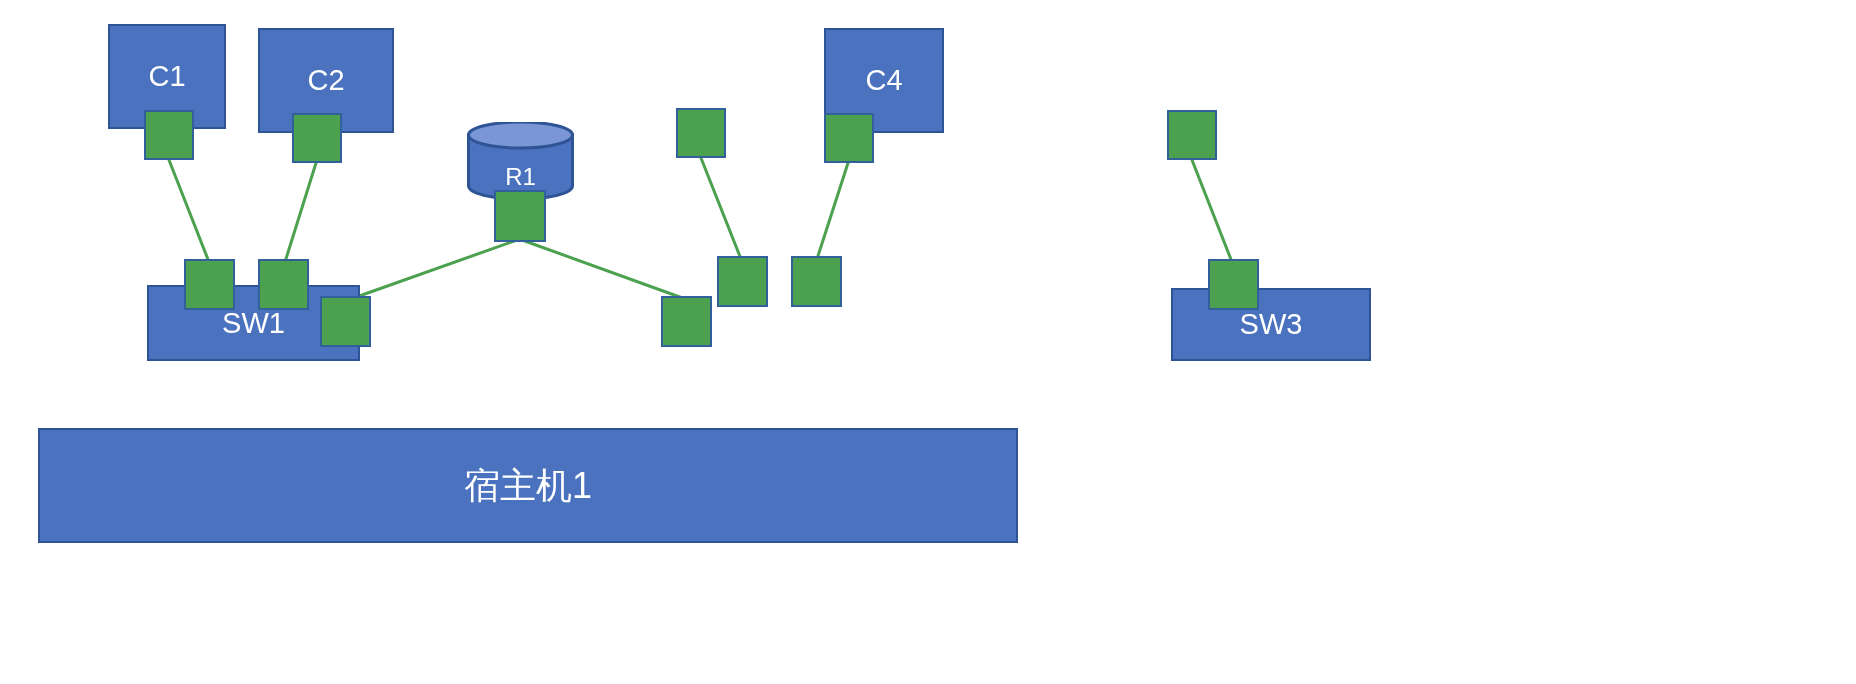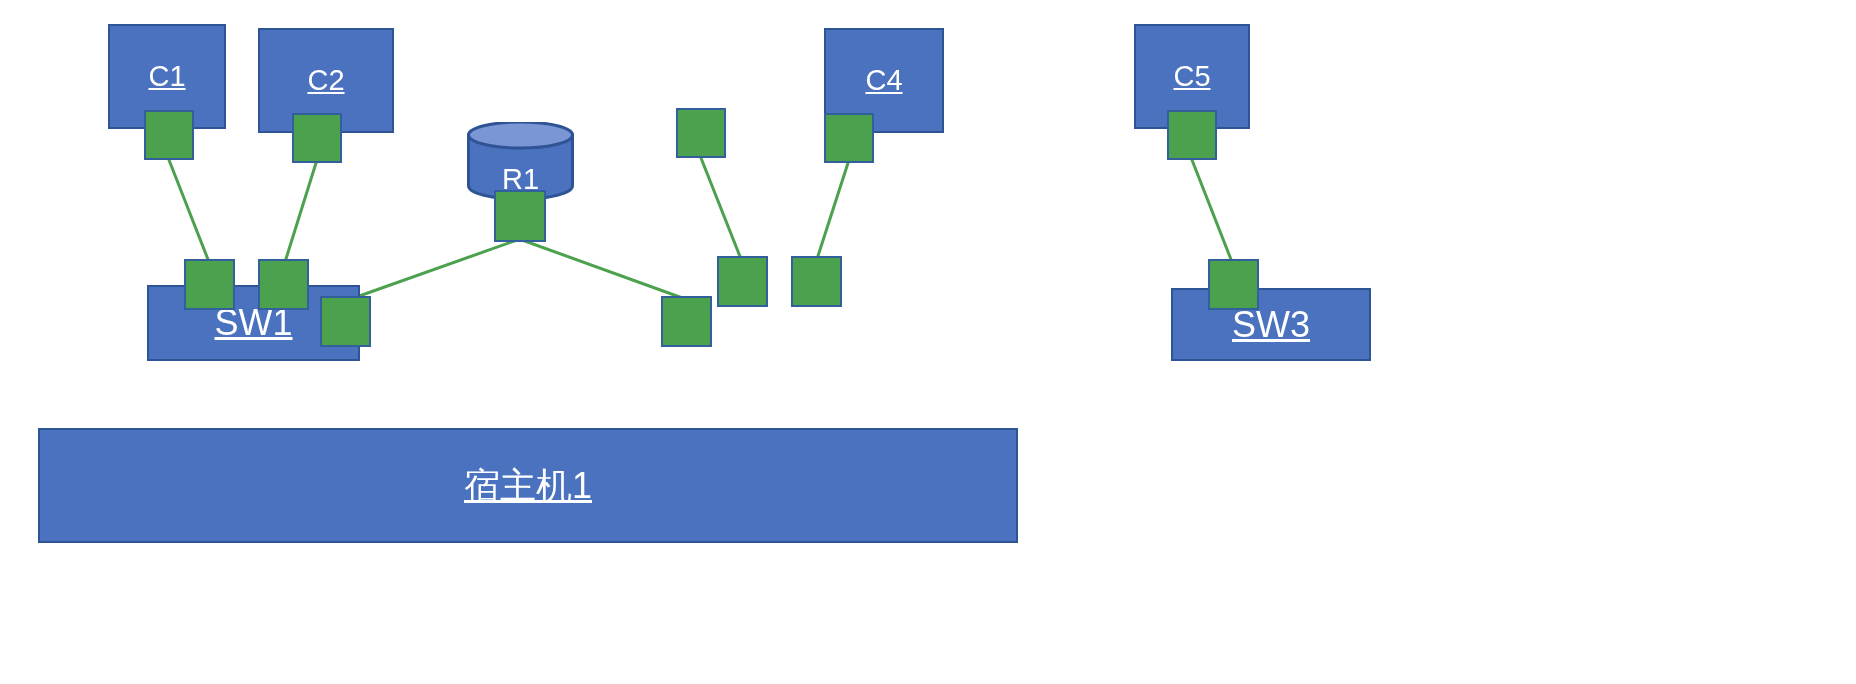--- a/index.html
+++ b/index.html
@@ -34,48 +34,47 @@
     color: #ffffff;
   }
   .rect-node {
     background: #4a72bf;
     border: 2px solid #2e5496;
   }
   .container-node {
     font-size: 29px;
   }
   .switch-node {
-    font-size: 36px;
+    font-size: 29px;
   }
   .host-node {
     font-size: 36px;
   }
   .port {
     position: absolute;
     box-sizing: border-box;
     background: #4ca14e;
     border: 2px solid #32609a;
   }
   .cyl {
     position: absolute;
   }
   .cyl-label {
     position: absolute;
     color: #ffffff;
-    font-size: 29px;
+    font-size: 24px;
     display: flex;
     align-items: center;
     justify-content: center;
     width: 100%;
   }
   .node-label {
     position: relative;
     line-height: 1;
     white-space: nowrap;
-    text-decoration: underline;
   }
 </style>
 </head>
 <body>
 
 <div id="canvas">
 
   <svg id="edges" viewBox="0 0 1856 684" width="1856" height="684">
       <line x1="169" y1="160" x2="209" y2="262" stroke="#4ca14e" stroke-width="3" stroke-linecap="round"></line>
       <line x1="316" y1="163" x2="285" y2="262" stroke="#4ca14e" stroke-width="3" stroke-linecap="round"></line>
@@ -87,23 +86,20 @@
     </svg>
 
   <div class="node rect-node container-node" style="left: 108px; top: 24px; width: 118px; height: 105px;">
     <span class="node-label">C1</span>
   </div>
   <div class="node rect-node container-node" style="left: 258px; top: 28px; width: 136px; height: 105px;">
     <span class="node-label">C2</span>
   </div>
   <div class="node rect-node container-node" style="left: 792px; top: 28px; width: 120px; height: 105px; margin-left: 32px;">
     <span class="node-label">C4</span>
-  </div>
-  <div class="node rect-node container-node" style="left: 1134px; top: 24px; width: 116px; height: 105px;">
-    <span class="node-label">C5</span>
   </div>
 
   <div class="cyl" style="left: 467px; top: 122px; width: 107px; height: 78px;">
     <svg id="cyl-svg" width="107" height="78" viewBox="0 0 107 78">
         <path d="M1.5,13 L1.5,64 A52,13 0 0 0 105.5,64 L105.5,13 Z" fill="#4a72bf" stroke="#2e5496" stroke-width="3"></path>
         <ellipse cx="53.5" cy="13" rx="52" ry="13" fill="#7b96d4" stroke="#2e5496" stroke-width="3"></ellipse>
       </svg>
     <div class="cyl-label" id="cyl-label" style="top: 40.56px;">R1</div>
   </div>
 

